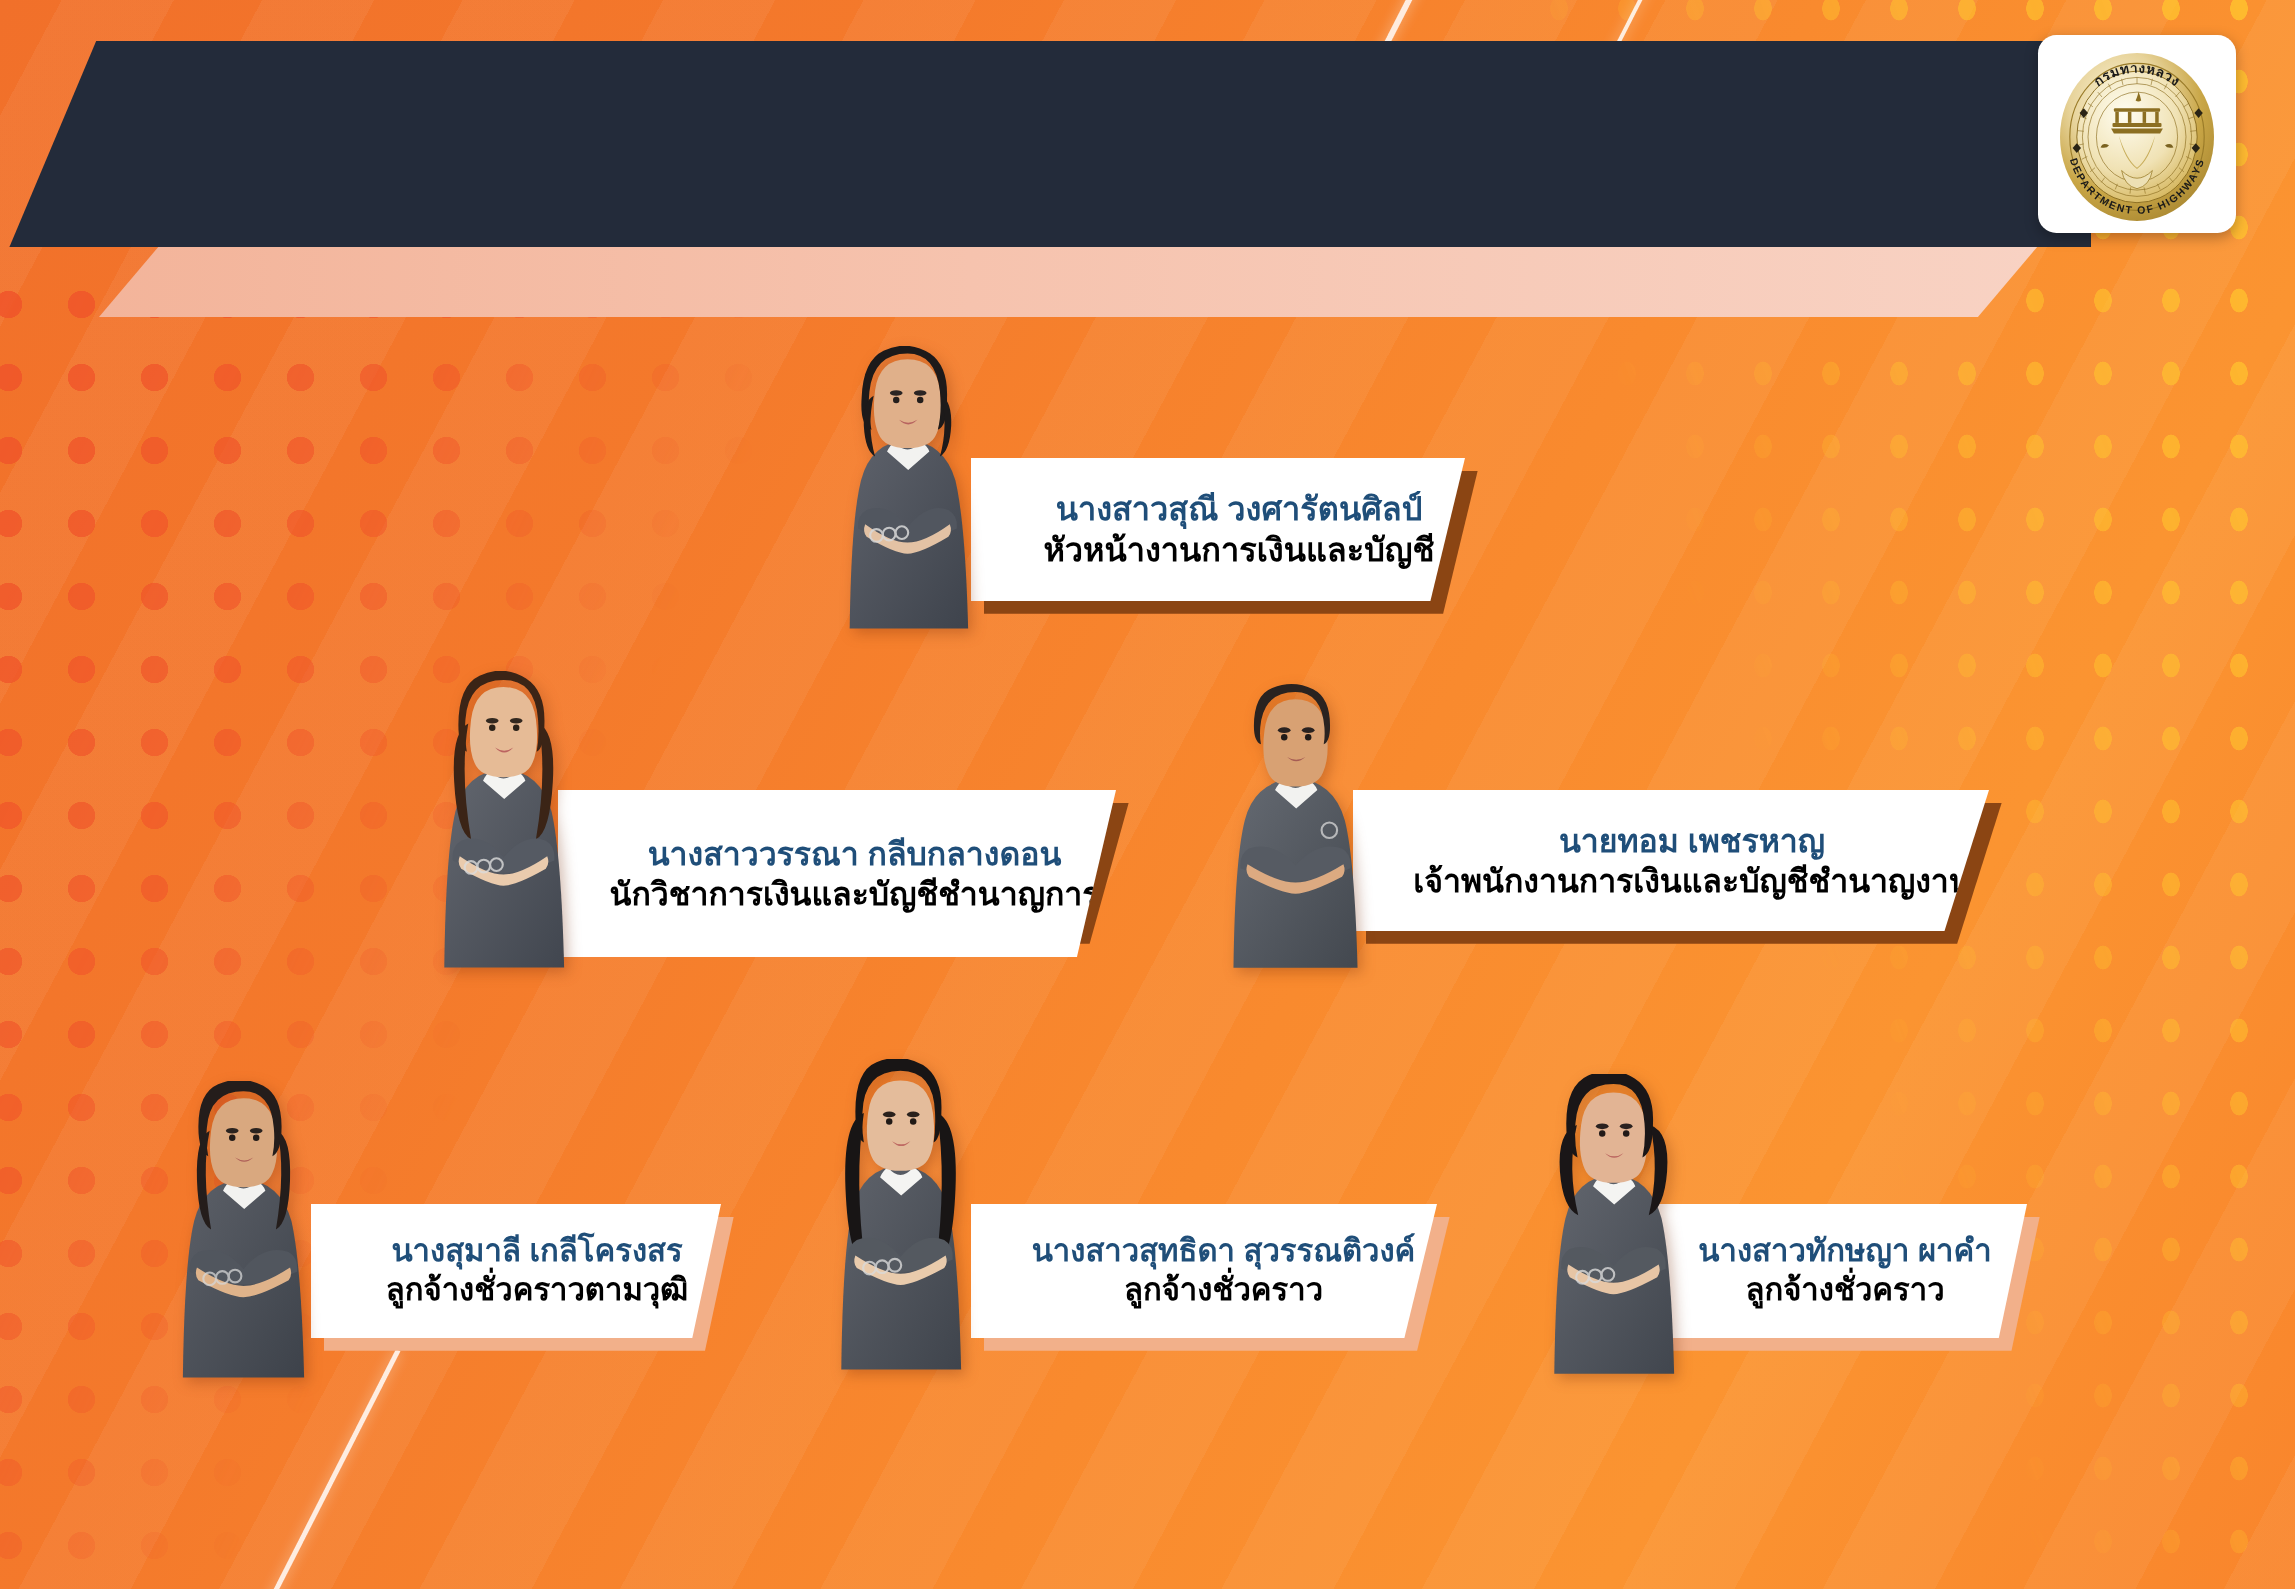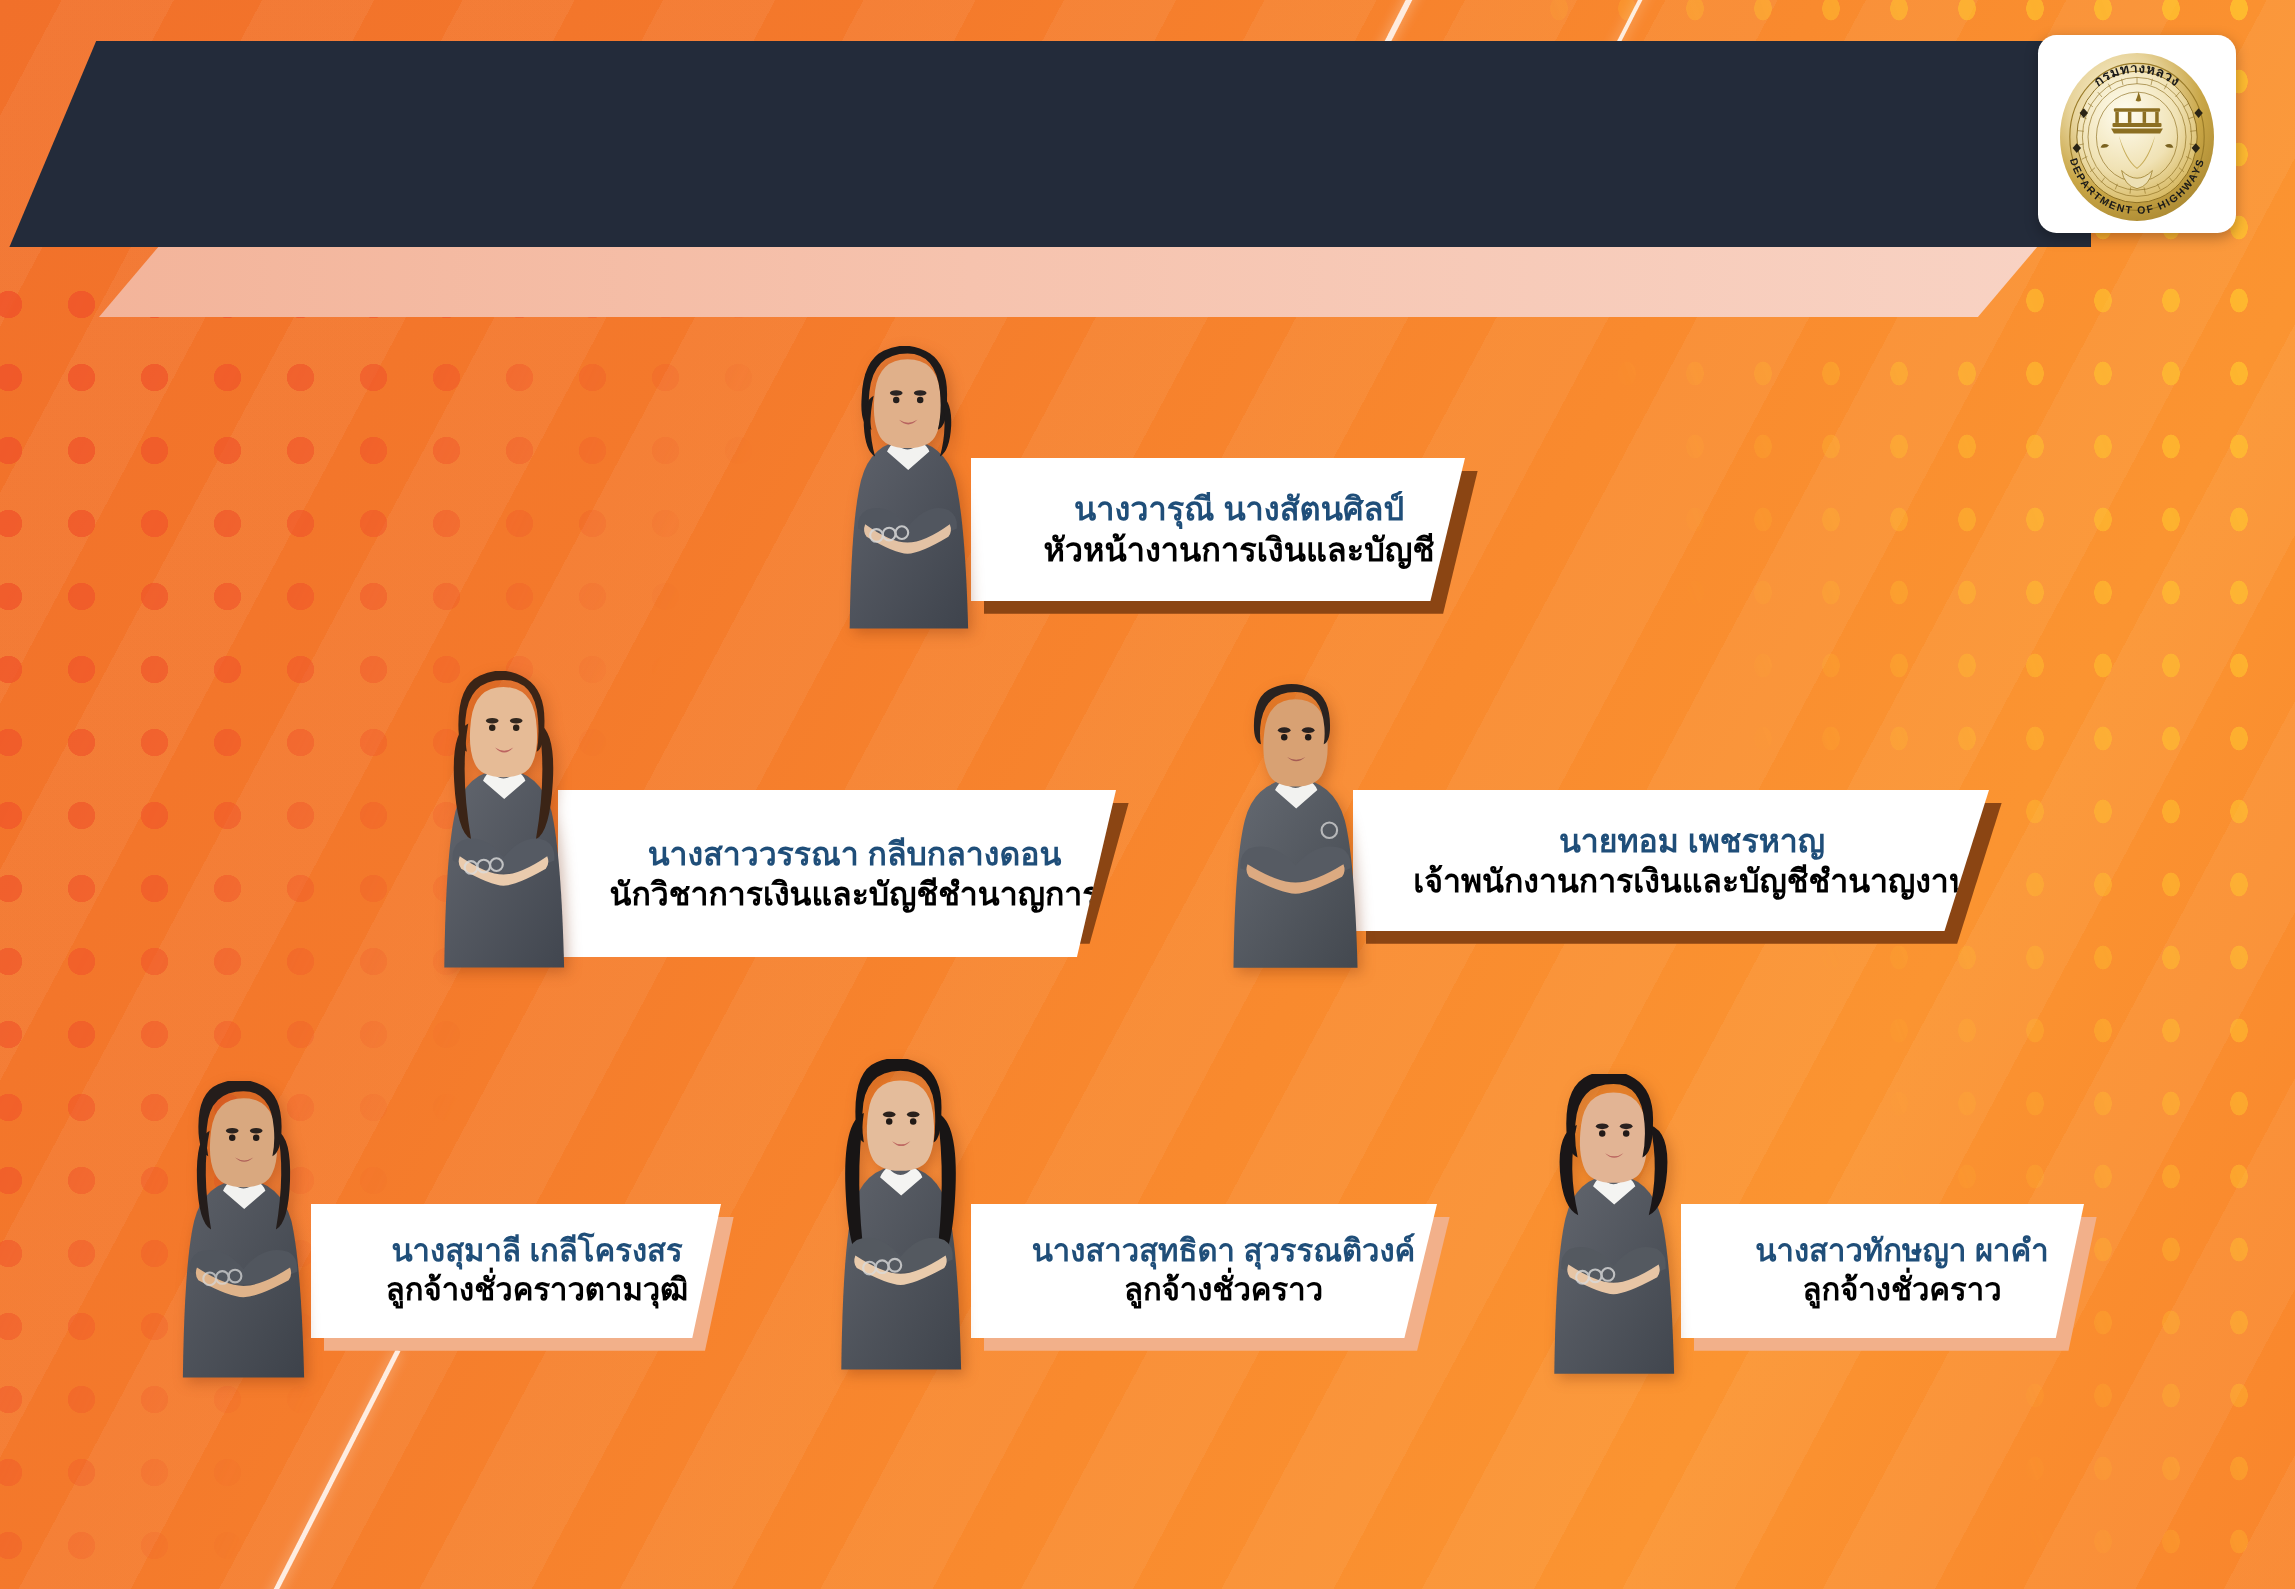--- a/index.html
+++ b/index.html
@@ -203,21 +203,21 @@
       </text>
       <text font-size="15" font-weight="bold" fill="#1A1A1A" font-family="'Liberation Sans',sans-serif" letter-spacing="2.4">
         <textPath href="#arcBot" startOffset="50%" text-anchor="middle">DEPARTMENT OF HIGHWAYS</textPath>
       </text>
     </svg>
   </div>
 
   <div class="node" style="left:971px;top:458px;width:494px;height:143px;">
     <div class="card-shadow" style="background:#8B4513;"></div>
     <div class="card" style="width:494px;height:143px;padding-left:42px;box-sizing:border-box;">
-      <div class="nm" style="font-size:32.5px;">นางวารุณี  นางสัตนศิลป์</div>
+      <div class="nm" style="font-size:32.5px;">นางสาวสุณี  วงศารัตนศิลป์</div>
       <div class="rl" style="font-size:32.5px;">หัวหน้างานการเงินและบัญชี</div>
     </div>
   </div>
   <div class="photo" style="left:837px;top:346px;">
     <svg viewBox="0 0 200 400" width="141" height="283">
       <defs>
         <linearGradient id="p1s" x1="0" y1="0" x2="1" y2="1">
           <stop offset="0%" stop-color="#5E626B"></stop>
             <stop offset="100%" stop-color="#3E434C"></stop>
         </linearGradient>
@@ -396,21 +396,21 @@
       <path d="M38 256 q32 -12 62 24 q30 -36 62 -24 q14 8 12 28 q-38 18 -74 18 q-36 0 -74 -18 q-2 -20 12 -28z" fill="#545960"></path>
       <path d="M36 278 q40 26 64 26 q24 0 64 -26 q4 10 -2 18 q-44 24 -62 24 q-18 0 -62 -24 q-6 -8 -2 -18z" fill="#E9CBAC"></path>
       <g stroke="#DADADA" stroke-width="3" fill="none" opacity=".8">
         <circle cx="56" cy="296" r="9"></circle>
           <circle cx="74" cy="294" r="9"></circle>
           <circle cx="92" cy="292" r="9"></circle>
       </g>
     </svg>
   </div>
 
-  <div class="node" style="left:1681px;top:1204px;width:403px;height:134px;">
+  <div class="node" style="left:1624px;top:1204px;width:403px;height:134px;">
     <div class="card-shadow" style="background:#F2B08A;"></div>
     <div class="card" style="width:403px;height:134px;padding-left:39px;box-sizing:border-box;">
       <div class="nm" style="font-size:31px;">นางสาวทักษญา  ผาคำ</div>
       <div class="rl" style="font-size:31px;">ลูกจ้างชั่วคราว</div>
     </div>
   </div>
   <div class="photo" style="left:1543px;top:1074px;">
     <svg viewBox="0 0 200 425" width="141" height="300">
       <defs>
         <linearGradient id="p6s" x1="0" y1="0" x2="1" y2="1">

